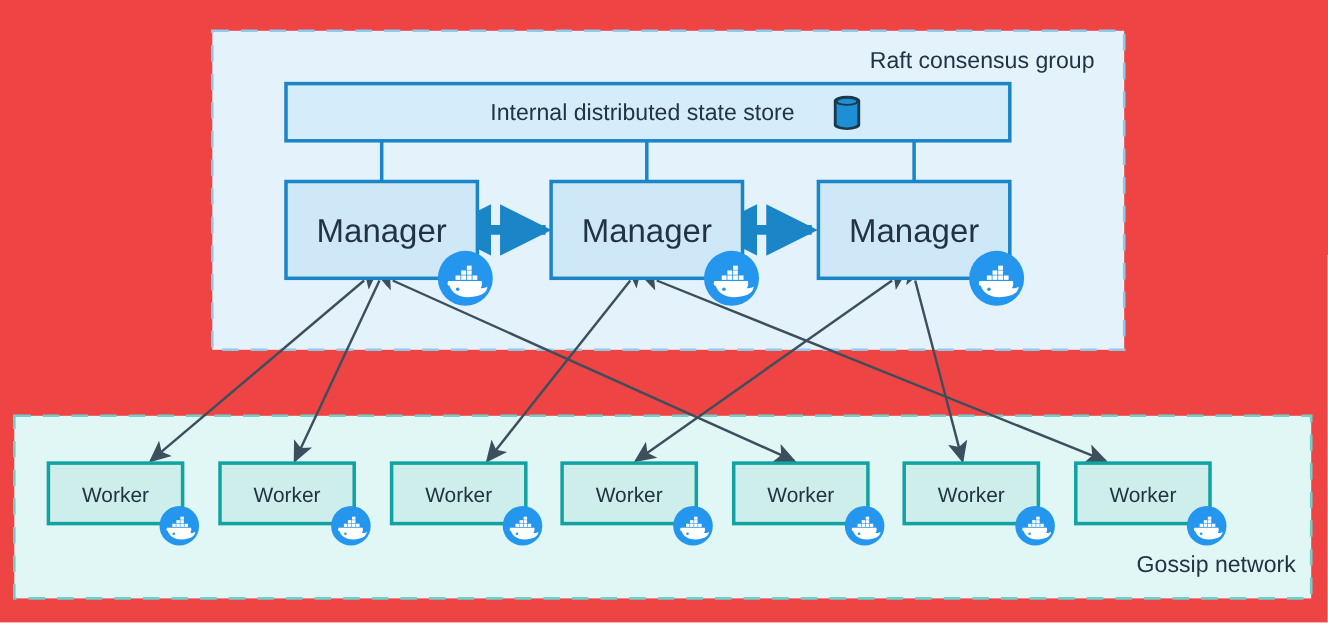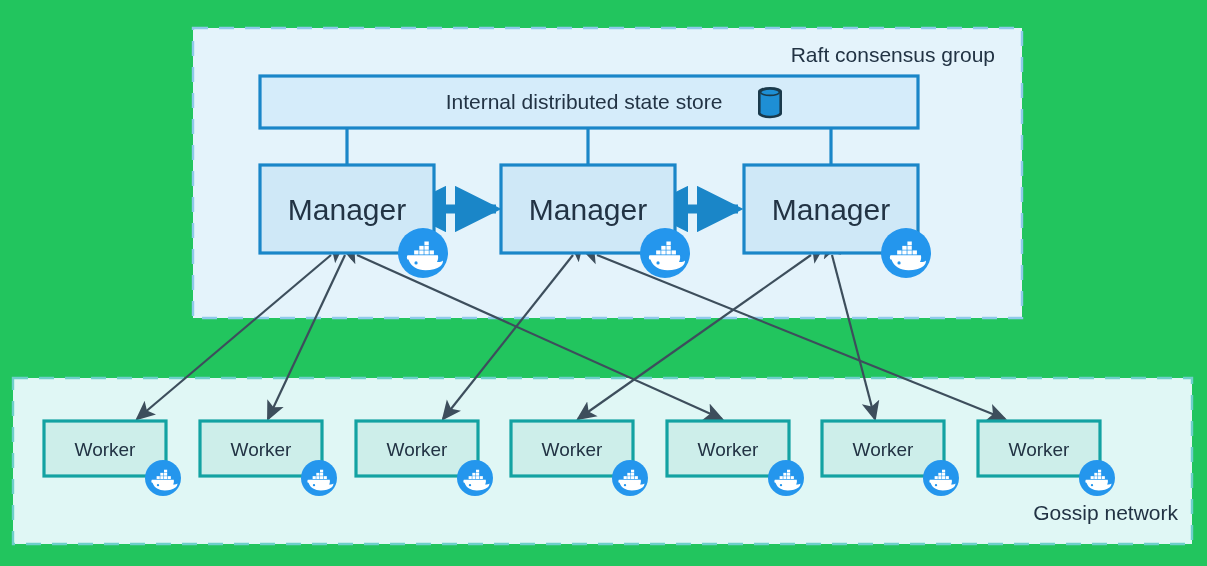--- a/index.html
+++ b/index.html
@@ -10,21 +10,21 @@
   body {
     width: 1207px;
     height: 566px;
     overflow: hidden;
     font-family: "Liberation Sans", sans-serif;
   }
   #diagram-root {
     position: relative;
     width: 1207px;
     height: 566px;
-    background: #22c55e;
+    background: #ef4444;
   }
   svg#swarm-svg {
     display: block;
     width: 1207px;
     height: 566px;
   }
   .grp-label {
     font-family: "Liberation Sans", sans-serif;
     font-size: 21px;
     fill: #223344;

